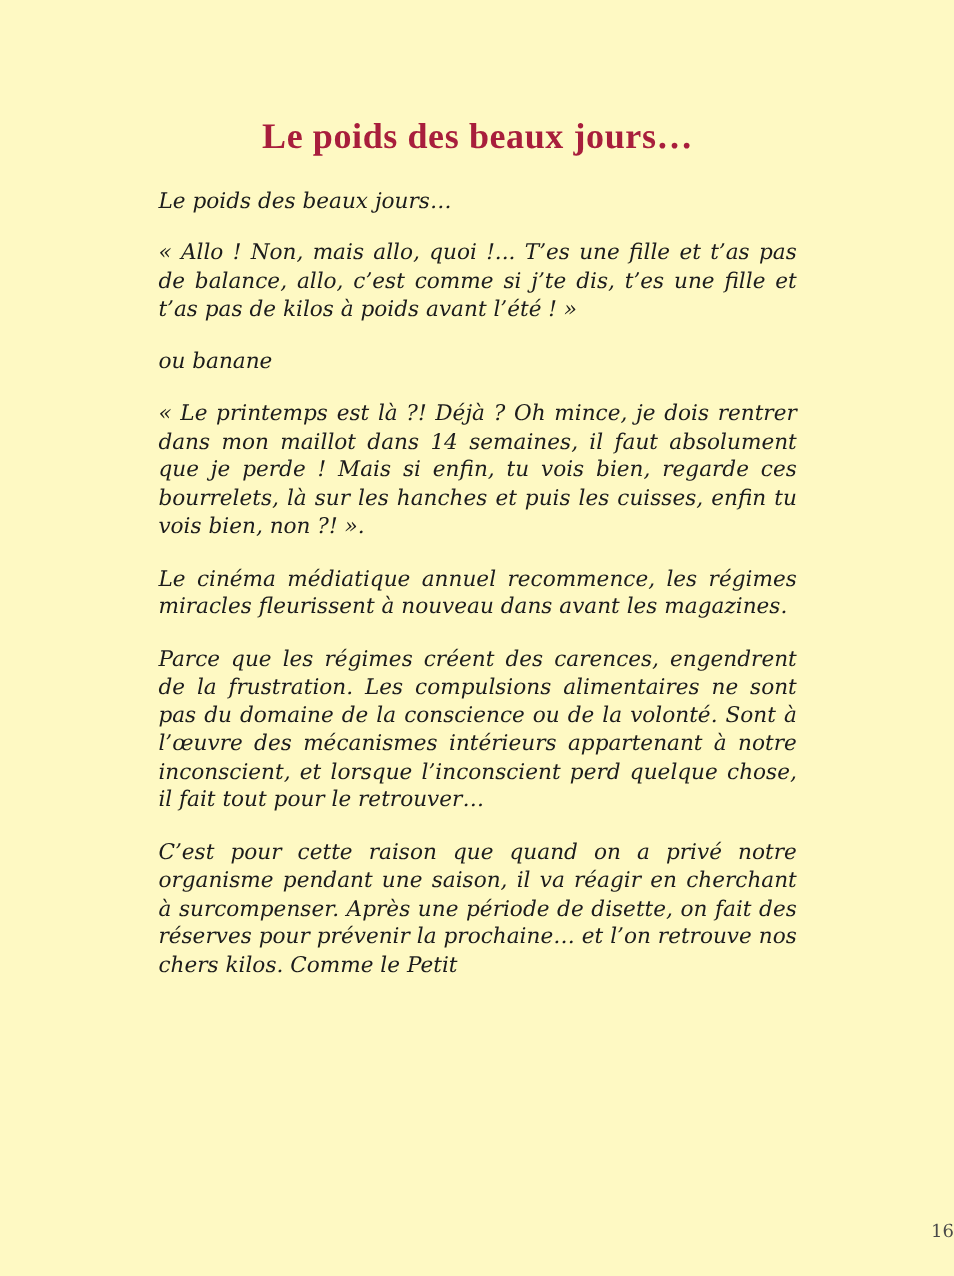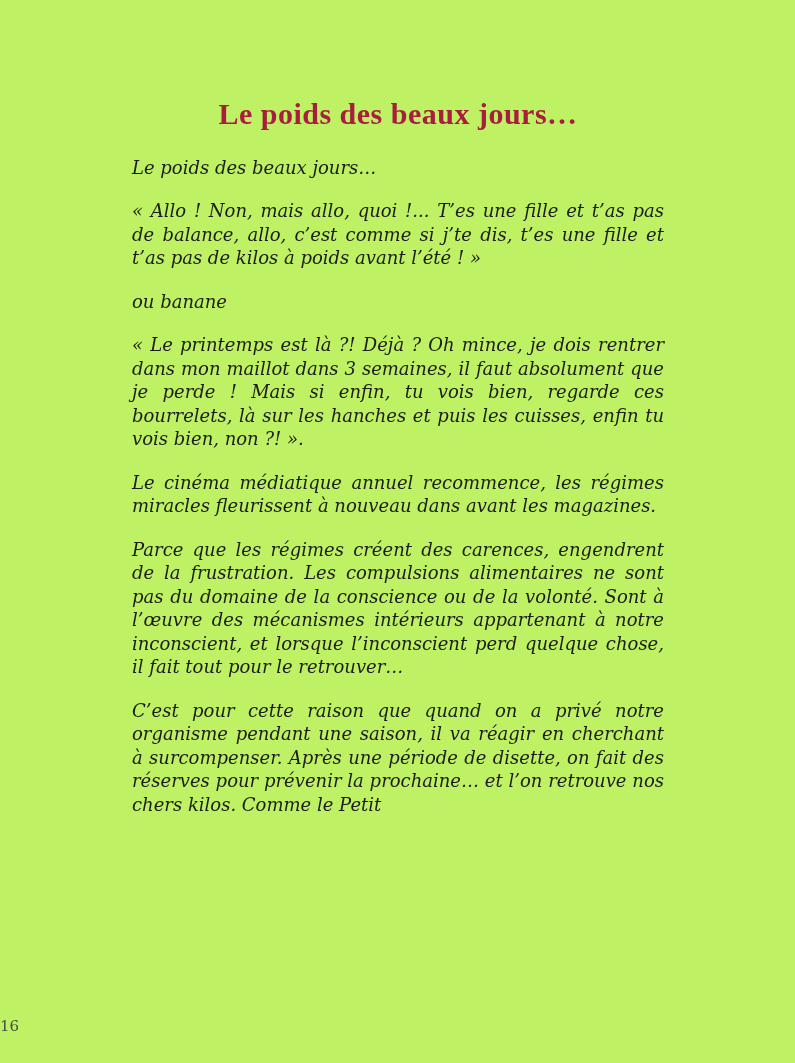--- a/index.html
+++ b/index.html
@@ -2,21 +2,21 @@
 <html><head>
 <meta charset="utf-8">
 <style>
   * { margin: 0; padding: 0; box-sizing: border-box; }
   html, body { background: #ffffff; }
   .page {
     position: relative;
     width: 795px;
     height: 1063px;
     margin: 0 auto;
-    background: #bef264;
+    background: #fef9c3;
     overflow: hidden;
     font-family: "DejaVu Serif", "Liberation Serif", serif;
   }
   .content {
     position: absolute;
     left: 132px;
     right: 131px;
     top: 0;
   }
   .title {
@@ -38,36 +38,36 @@
     line-height: 23.5px;
     color: #1c1c1c;
     text-align: justify;
     margin-bottom: 20px;
   }
   .page-number {
     position: absolute;
     bottom: 28px;
     left: 0;
     width: 100%;
-    text-align: left;
+    text-align: right;
     font-family: "DejaVu Serif", "Liberation Serif", serif;
     font-size: 15px;
     color: #4a4a4a;
   }
 </style>
 </head>
 <body>
 
 <div class="page">
   <div class="content">
     <h1 class="title">Le poids des beaux jours…</h1>
     <div class="body-text">
       <p>Le poids des beaux jours…</p>
       <p>« Allo ! Non, mais allo, quoi !... T’es une fille et t’as pas de balance, allo, c’est comme si j’te dis, t’es une fille et t’as pas de kilos à poids avant l’été ! »</p>
       <p>ou banane</p>
-      <p>« Le printemps est là ?! Déjà ? Oh mince, je dois rentrer dans mon maillot dans 3 semaines, il faut absolument que je perde ! Mais si enfin, tu vois bien, regarde ces bourrelets, là sur les hanches et puis les cuisses, enfin tu vois bien, non ?! ».</p>
+      <p>« Le printemps est là ?! Déjà ? Oh mince, je dois rentrer dans mon maillot dans 14 semaines, il faut absolument que je perde ! Mais si enfin, tu vois bien, regarde ces bourrelets, là sur les hanches et puis les cuisses, enfin tu vois bien, non ?! ».</p>
       <p>Le cinéma médiatique annuel recommence, les régimes miracles fleurissent à nouveau dans avant les magazines.</p>
       <p>Parce que les régimes créent des carences, engendrent de la frustration. Les compulsions alimentaires ne sont pas du domaine de la conscience ou de la volonté. Sont à l’œuvre des mécanismes intérieurs appartenant à notre inconscient, et lorsque l’inconscient perd quelque chose, il fait tout pour le retrouver…</p>
       <p>C’est pour cette raison que quand on a privé notre organisme pendant une saison, il va réagir en cherchant à surcompenser. Après une période de disette, on fait des réserves pour prévenir la prochaine… et l’on retrouve nos chers kilos. Comme le Petit</p>
     </div>
   </div>
   <div class="page-number">16</div>
 </div>
 
 </body></html>

